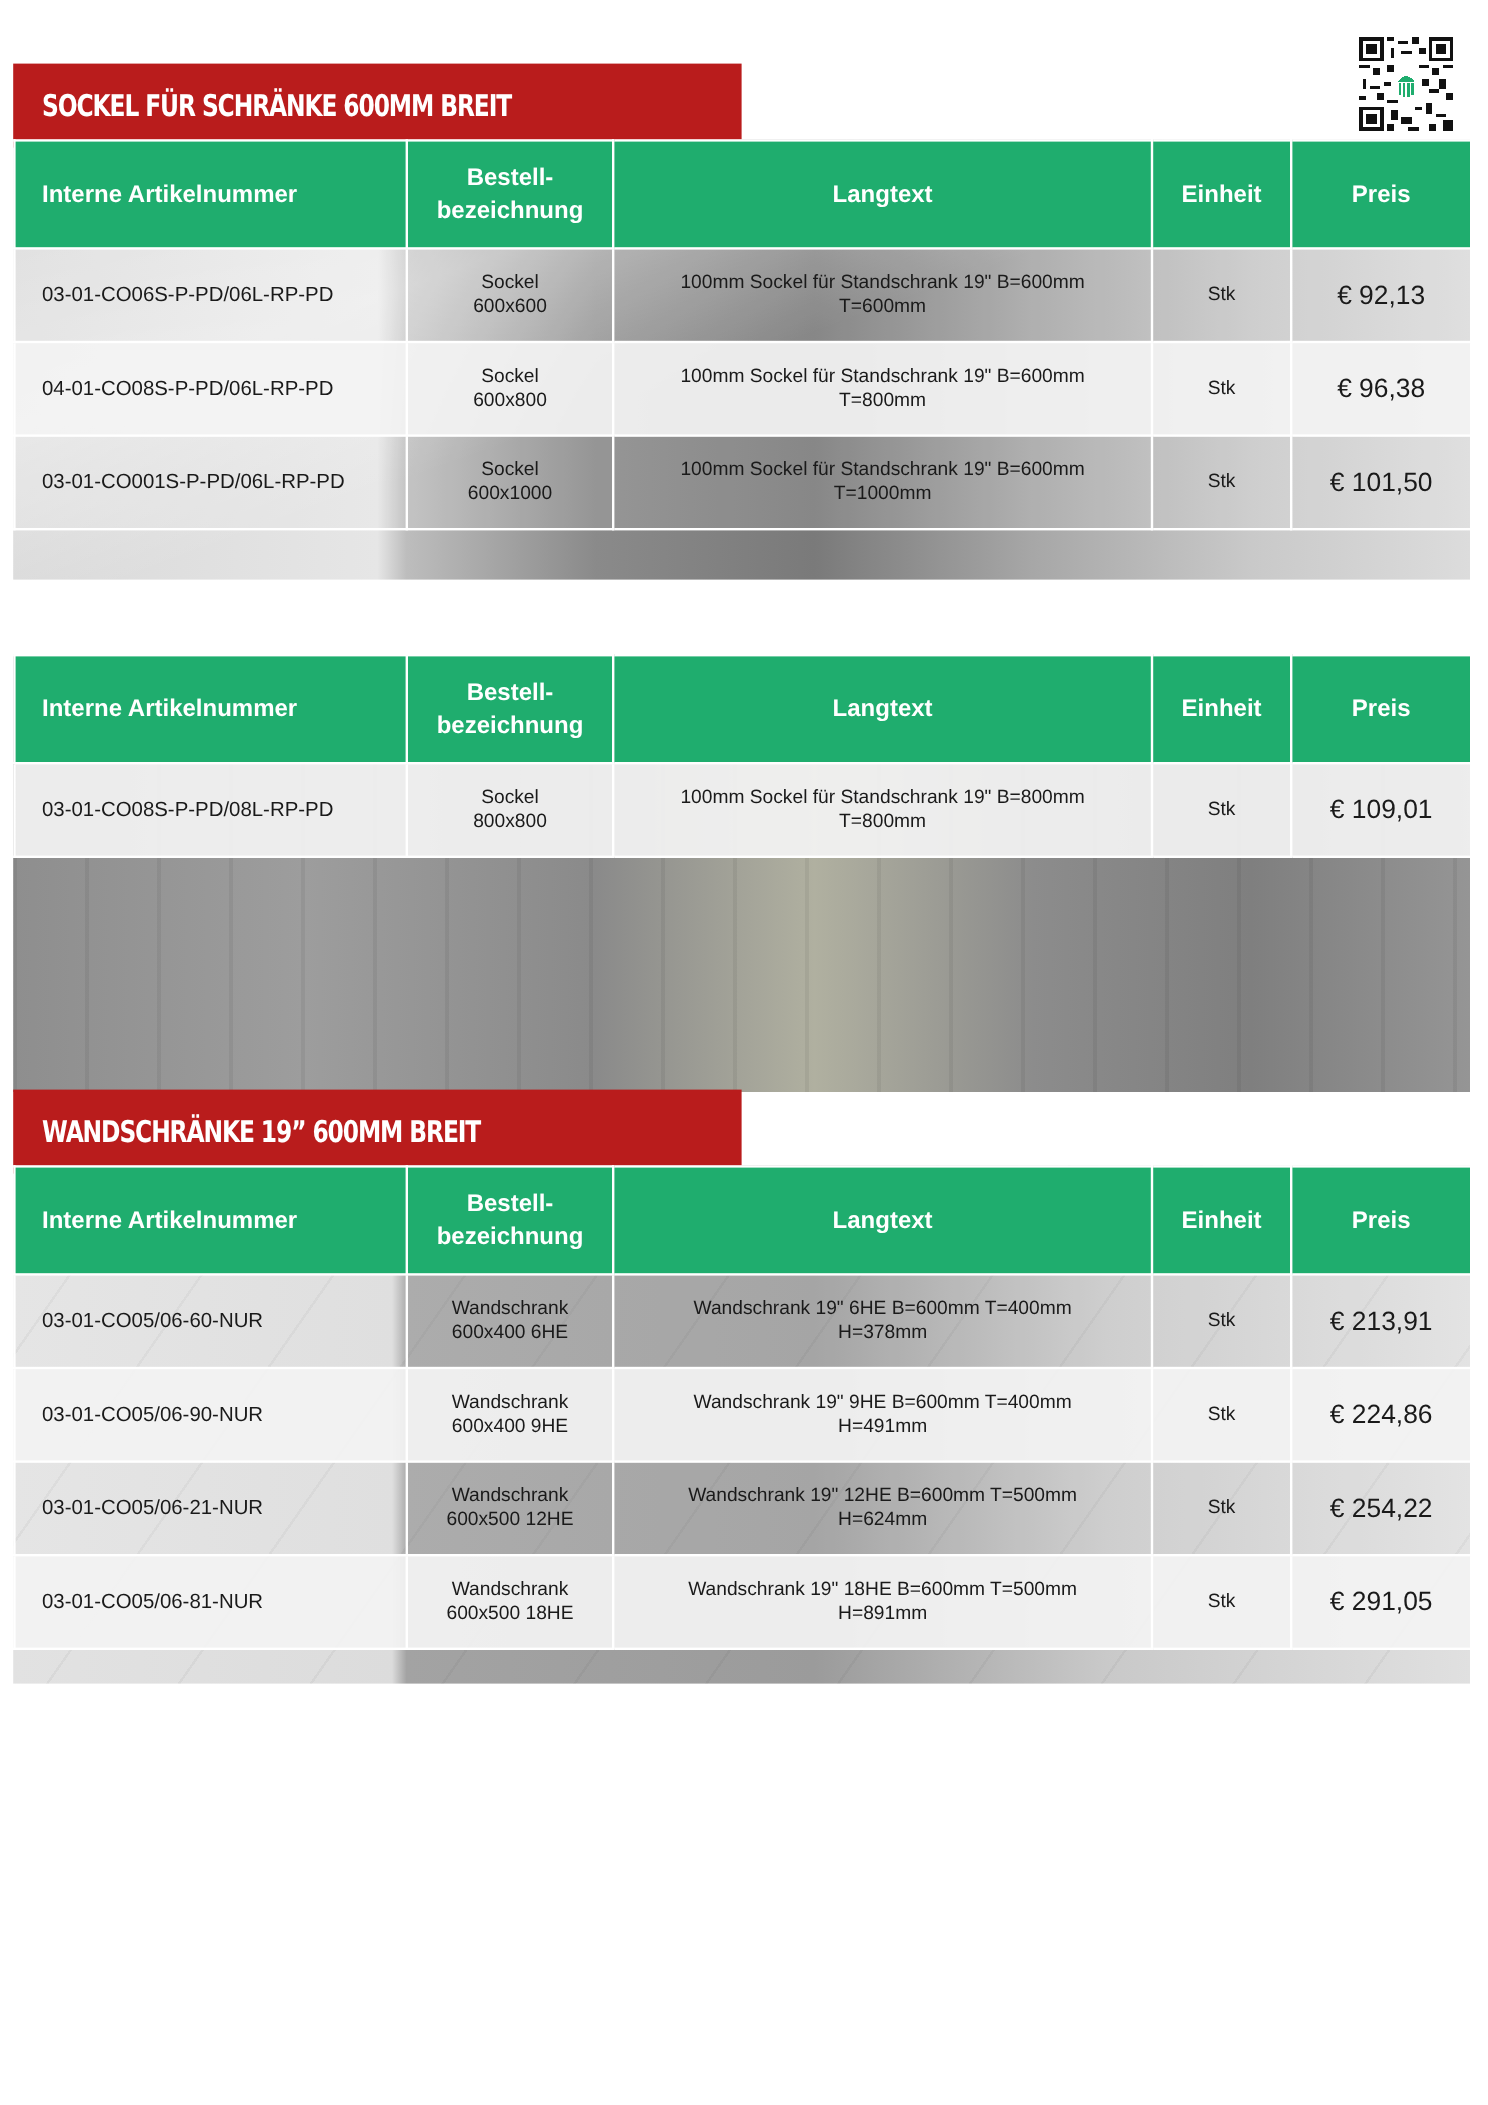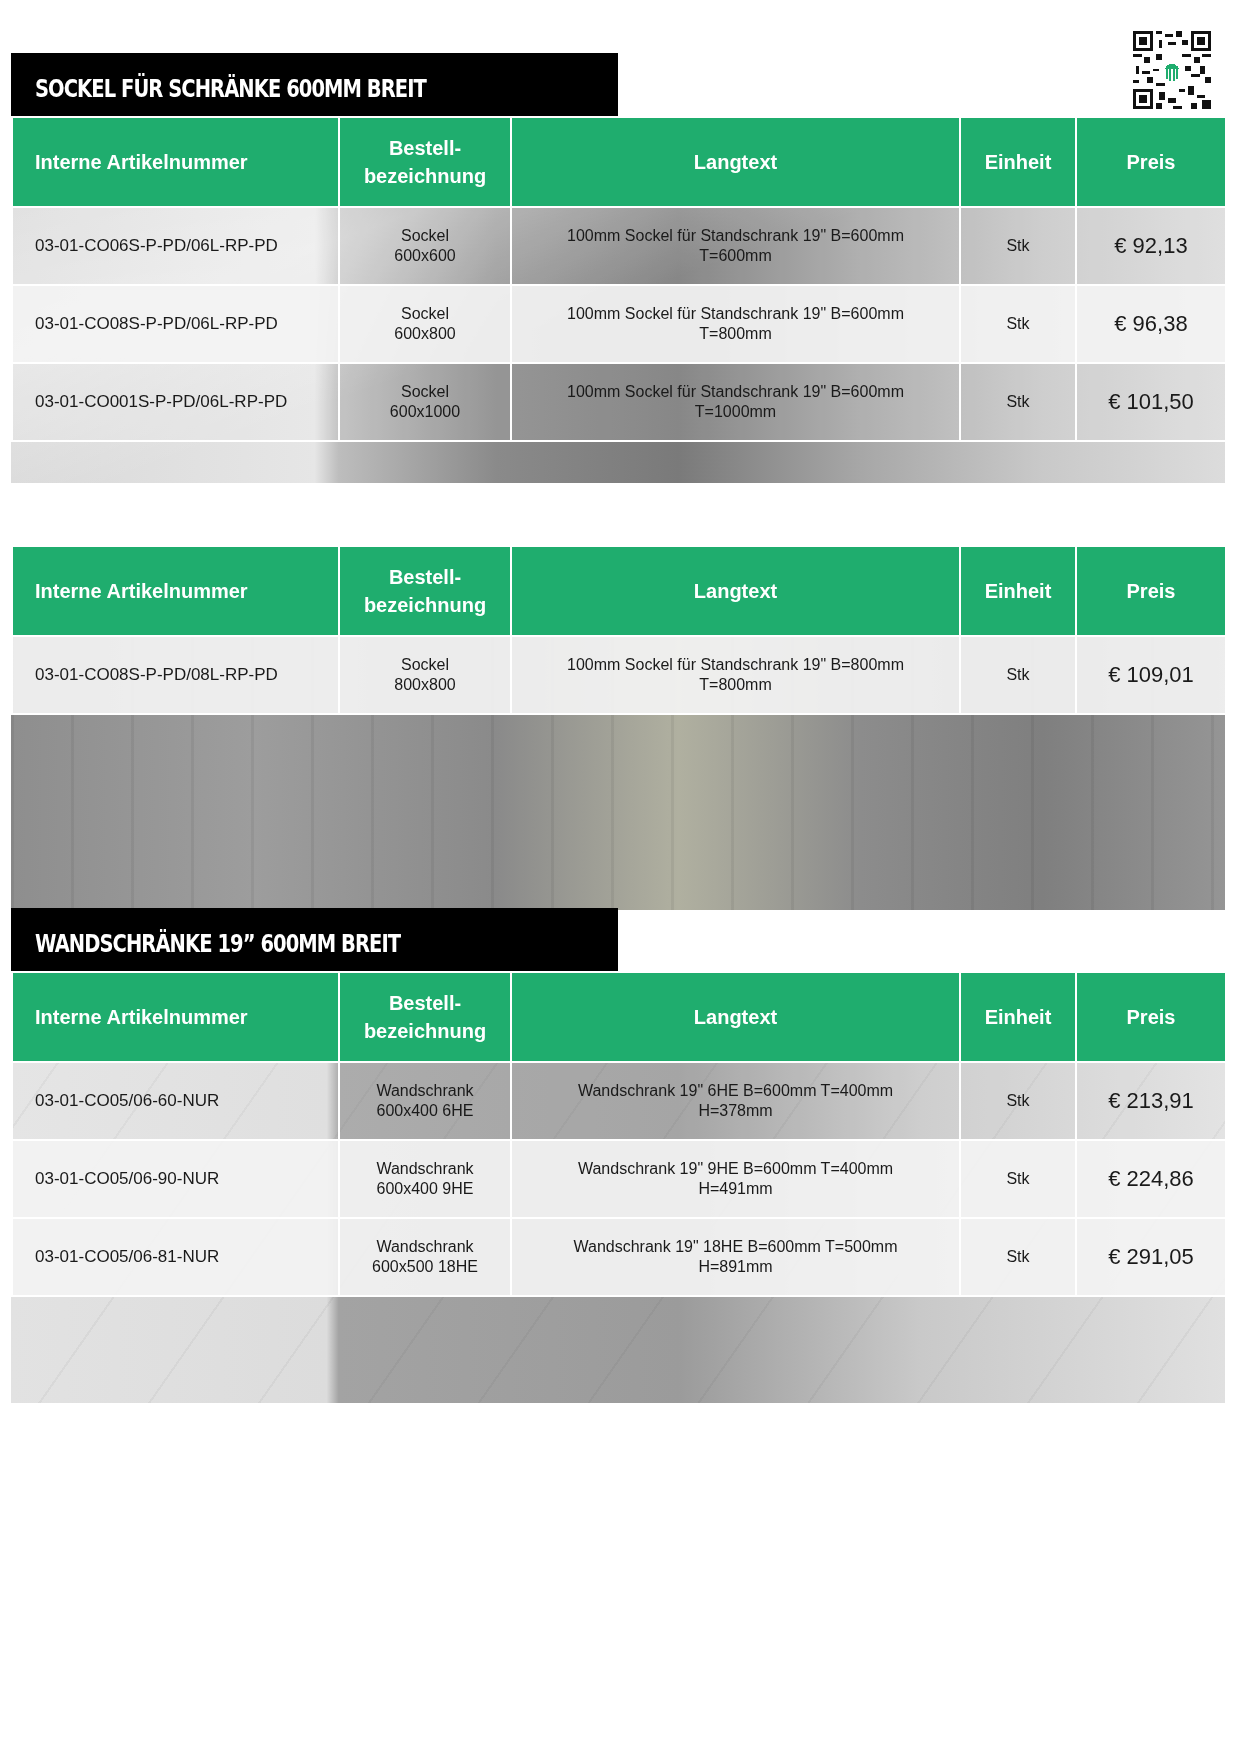--- a/index.html
+++ b/index.html
@@ -13,21 +13,21 @@
   .bg-ceiling { background:
       linear-gradient(160deg, rgba(255,255,255,0.0) 0%, rgba(255,255,255,0.35) 30%, rgba(0,0,0,0.0) 50%),
       linear-gradient(90deg, #d9d9d9 0%, #e6e6e6 25%, #bdbdbd 27%, #8a8a8a 40%, #7a7a7a 55%, #a7a7a7 70%, #c9c9c9 85%, #dcdcdc 100%); }
   .bg-racks { background:
       repeating-linear-gradient(90deg, rgba(0,0,0,0.06) 0px, rgba(0,0,0,0.06) 3px, rgba(255,255,255,0) 3px, rgba(255,255,255,0) 60px),
       linear-gradient(90deg, #8e8e8e 0%, #9d9d9d 20%, #8a8a8a 40%, #b0b0a0 55%, #8c8c8c 70%, #7f7f7f 85%, #959595 100%); }
   .bg-floor { background:
       repeating-linear-gradient(125deg, rgba(0,0,0,0.04) 0px, rgba(0,0,0,0.04) 2px, rgba(255,255,255,0) 2px, rgba(255,255,255,0) 90px),
       linear-gradient(90deg, #e2e2e2 0%, #dcdcdc 26%, #a3a3a3 27%, #9b9b9b 55%, #c9c9c9 75%, #e0e0e0 100%); }
 
-  .title-bar { position: absolute; left: 0; width: 607px; height: 70px; background: #000000; color: #ffffff;
+  .title-bar { position: absolute; left: 0; width: 607px; height: 70px; background: #b91c1c; color: #ffffff;
       font-family: "DejaVu Sans", sans-serif; font-weight: bold; font-size: 25px; letter-spacing: -1.2px;
       display: flex; align-items: center; padding-left: 24px; box-sizing: border-box; transform-origin: left center; }
   .title-bar span { display: inline-block; transform: scaleX(0.78); transform-origin: left center; white-space: nowrap; }
 
   table.price { position: absolute; left: 0; width: 1214px; border-collapse: collapse; table-layout: fixed; }
   table.price th, table.price td { border: 2px solid #ffffff; padding: 0; }
   table.price th { background: #1fad6e; color: #ffffff; font-family: "Liberation Sans", sans-serif; font-weight: bold;
       font-size: 20px; height: 88px; line-height: 28px; text-align: center; }
   table.price th.left { text-align: left; padding-left: 22px; margin-top: 24px; }
   table.price td { height: 76px; font-size: 16px; color: #1a1a1a; text-align: center; line-height: 20px; }
@@ -120,21 +120,21 @@
     </thead>
     <tbody>
       <tr class="tinted">
         <td class="left">03-01-CO06S-P-PD/06L-RP-PD</td>
         <td><span>Sockel</span><br><span>600x600</span></td>
         <td><span>100mm Sockel für Standschrank 19" B=600mm</span><br><span>T=600mm</span></td>
         <td>Stk</td>
         <td class="price-cell"><span class="euro">€</span><span>92,13</span></td>
       </tr>
       <tr class="alt">
-        <td class="left">03-01-CO08S-P-PD/06L-RP-PD</td>
+        <td class="left">04-01-CO08S-P-PD/06L-RP-PD</td>
         <td><span>Sockel</span><br><span>600x800</span></td>
         <td><span>100mm Sockel für Standschrank 19" B=600mm</span><br><span>T=800mm</span></td>
         <td>Stk</td>
         <td class="price-cell"><span class="euro">€</span><span>96,38</span></td>
       </tr>
       <tr class="tinted">
         <td class="left">03-01-CO001S-P-PD/06L-RP-PD</td>
         <td><span>Sockel</span><br><span>600x1000</span></td>
         <td><span>100mm Sockel für Standschrank 19" B=600mm</span><br><span>T=1000mm</span></td>
         <td>Stk</td>
@@ -205,20 +205,27 @@
         <td>Stk</td>
         <td class="price-cell"><span class="euro">€</span><span>213,91</span></td>
       </tr>
       <tr class="alt">
         <td class="left">03-01-CO05/06-90-NUR</td>
         <td><span>Wandschrank</span><br><span>600x400 9HE</span></td>
         <td><span>Wandschrank 19" 9HE B=600mm T=400mm</span><br><span>H=491mm</span></td>
         <td>Stk</td>
         <td class="price-cell"><span class="euro">€</span><span>224,86</span></td>
       </tr>
+      <tr class="tinted">
+        <td class="left">03-01-CO05/06-21-NUR</td>
+        <td><span>Wandschrank</span><br><span>600x500 12HE</span></td>
+        <td><span>Wandschrank 19" 12HE B=600mm T=500mm</span><br><span>H=624mm</span></td>
+        <td>Stk</td>
+        <td class="price-cell"><span class="euro">€</span><span>254,22</span></td>
+      </tr>
       <tr class="alt">
         <td class="left">03-01-CO05/06-81-NUR</td>
         <td><span>Wandschrank</span><br><span>600x500 18HE</span></td>
         <td><span>Wandschrank 19" 18HE B=600mm T=500mm</span><br><span>H=891mm</span></td>
         <td>Stk</td>
         <td class="price-cell"><span class="euro">€</span><span>291,05</span></td>
       </tr>
     </tbody>
   </table>
 </div>

